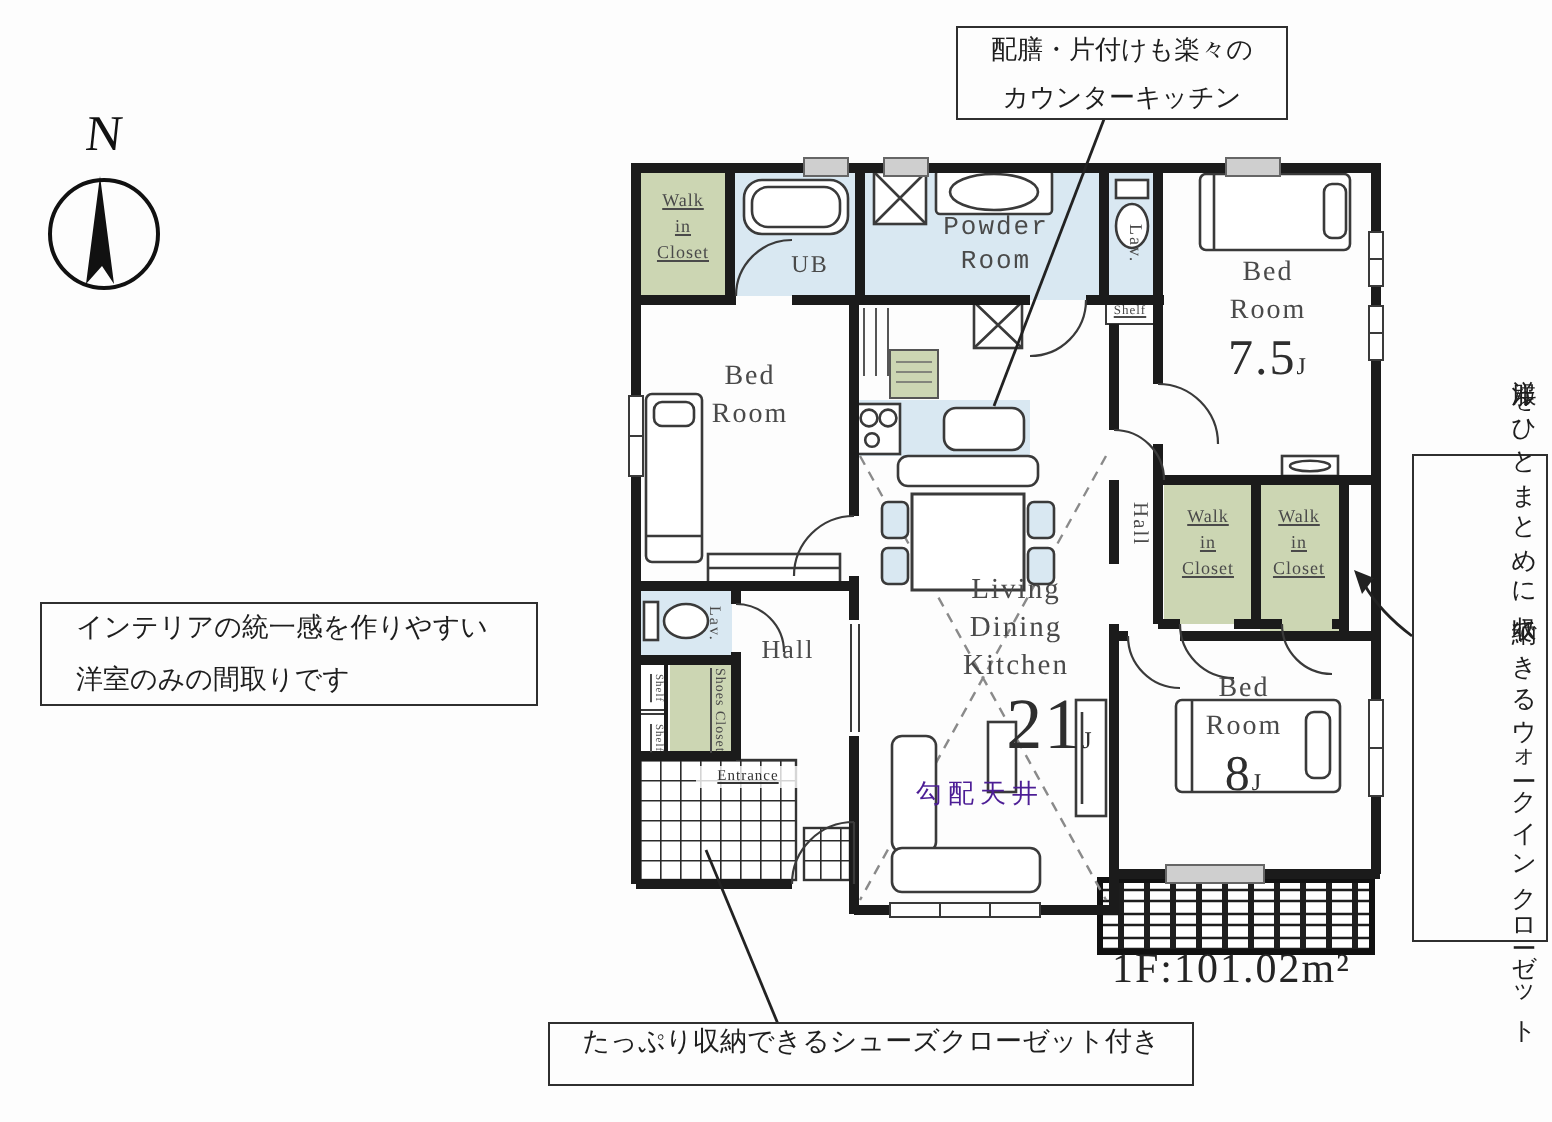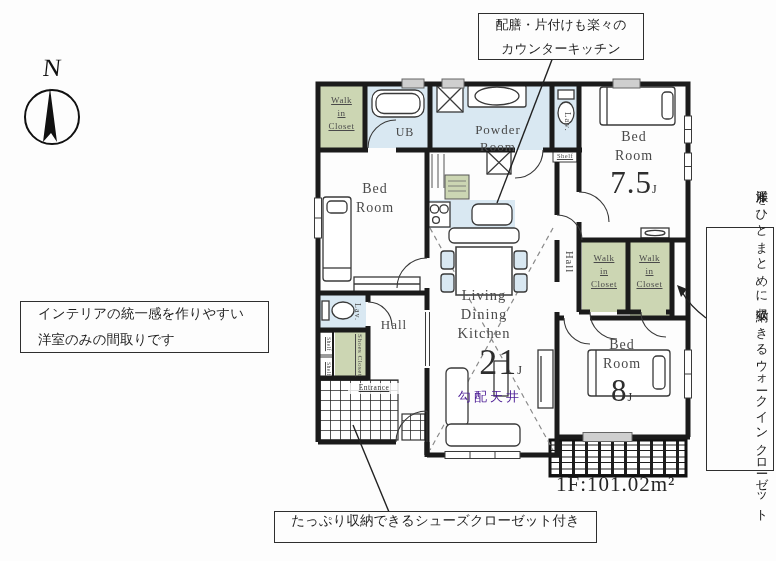--- a/index.html
+++ b/index.html
@@ -2,21 +2,21 @@
 <html><head>
 <meta charset="utf-8">
 <style>
   html,body{margin:0;padding:0;background:#fff;}
   .canvas{position:relative;width:776px;height:561px;background:#fdfdfd;
     font-family:"Liberation Serif","DejaVu Serif",serif;color:#3f3f3f;overflow:hidden;}
   .lbl{position:absolute;text-align:center;color:#4a4a4a;line-height:1.45;letter-spacing:1px;}
   .tiny{letter-spacing:.5px;text-decoration:underline;}
   .v{writing-mode:vertical-rl;}
   .size-row{color:#2e2e2e;line-height:1.1;}
-  .size-num{font-size:31px;}
+  .size-num{font-size:25px;}
   .unit{font-size:12px;}
   .ann{position:absolute;border:1.6px solid #2f2f2f;background:#fdfdfd;color:#1e1e1e;
     display:flex;flex-direction:column;justify-content:space-between;text-align:center;}
   .ann div{white-space:nowrap;}
   svg{position:absolute;left:0;top:0;}
   .n-letter{position:absolute;left:34px;top:54px;width:36px;font-size:25px;color:#111;
     text-align:center;transform:skewX(-6deg);}
   .area{position:absolute;left:556px;top:472px;font-size:21px;color:#242424;letter-spacing:1px;}
 </style>
 </head>
@@ -211,42 +211,42 @@
   </svg>
 
   <div class="n-letter">N</div>
 
   <div class="lbl tiny" style="left:318px;top:94px;width:47px;font-size:9px;">
     <div>Walk</div>
       <div>in</div>
       <div>Closet</div>
   </div>
   <div class="lbl" style="left:384px;top:124px;width:42px;font-size:12px;">UB</div>
-  <div class="lbl" style="left:452px;top:122px;width:92px;font-size:13px;line-height:1.3;">
+  <div class="lbl" style="left:452px;top:106px;width:92px;font-size:13px;line-height:1.3;font-family:Liberation Mono, monospace;">
     <div>Powder</div>
       <div>Room</div>
   </div>
   <div class="lbl v" style="left:558px;top:100px;width:16px;height:44px;font-size:9px;">Lav.</div>
   <div class="lbl tiny" style="left:552px;top:151.5px;width:26px;font-size:6.5px;line-height:1.2;">Shelf</div>
 
   <div class="lbl" style="left:590px;top:128px;width:88px;font-size:14px;line-height:1.35;">
     <div>Bed</div>
       <div>Room</div>
     <div class="size-row"><span class="size-num">7.5</span><span class="unit">J</span></div>
   </div>
   <div class="lbl" style="left:328px;top:180px;width:94px;font-size:14px;line-height:1.35;">
     <div>Bed</div>
       <div>Room</div>
   </div>
   <div class="lbl" style="left:576px;top:336px;width:92px;font-size:14px;line-height:1.35;">
     <div>Bed</div>
       <div>Room</div>
     <div class="size-row"><span class="size-num">8</span><span class="unit">J</span></div>
   </div>
-  <div class="lbl" style="left:424px;top:286px;width:120px;font-size:14.5px;line-height:1.3;text-align:center;">
+  <div class="lbl" style="left:448px;top:286px;width:120px;font-size:14.5px;line-height:1.3;text-align:center;">
     <div>Living</div>
       <div>Dining</div>
       <div>Kitchen</div>
     <div class="size-row"><span class="size-num" style="font-size:36px;margin-left:34px;">21</span><span class="unit">J</span></div>
   </div>
   <div class="lbl" style="left:450px;top:388px;width:80px;font-size:13px;letter-spacing:3px;color:#4c1d95;">勾配天井</div>
 
   <div class="lbl v" style="left:558px;top:238px;width:19px;height:48px;font-size:10.5px;">Hall</div>
   <div class="lbl" style="left:368px;top:316px;width:52px;font-size:13px;">Hall</div>
 

